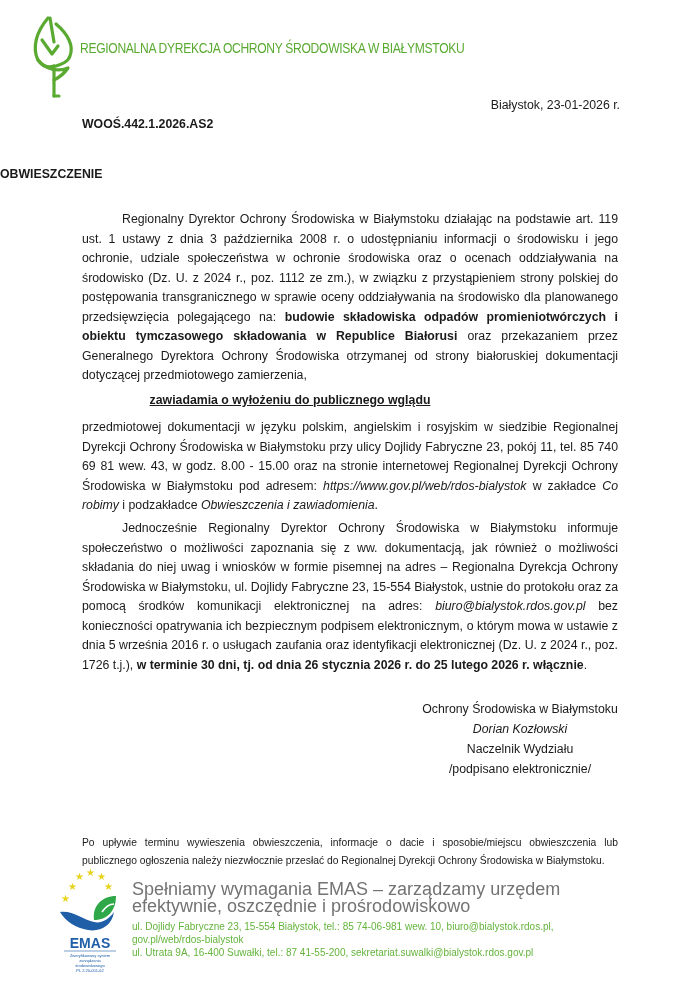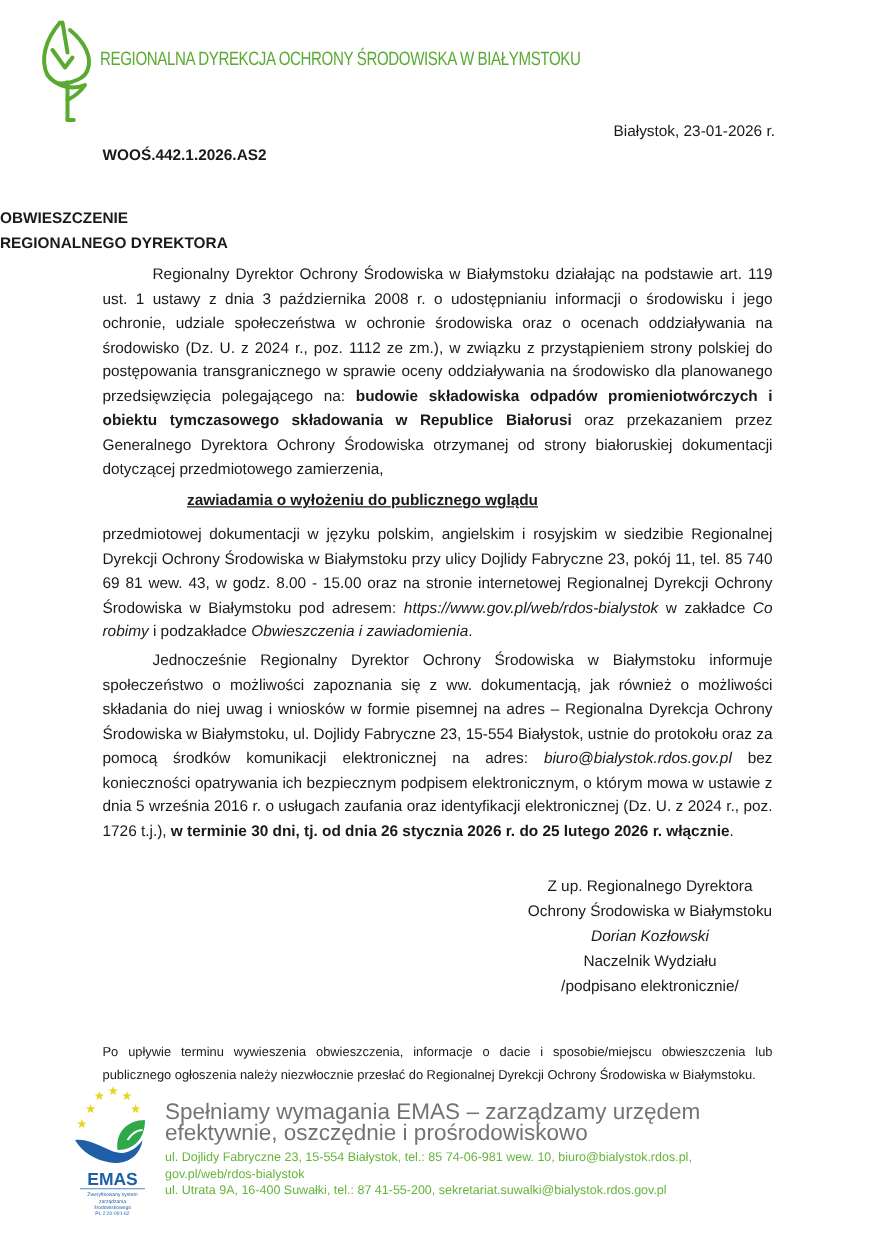--- a/index.html
+++ b/index.html
@@ -44,33 +44,31 @@
     </g>
   </svg>
 </div>
 <div class="abs header-title">REGIONALNA DYREKCJA OCHRONY ŚRODOWISKA W BIAŁYMSTOKU</div>
 
 <div class="abs place-date">Białystok, 23-01-2026 r.</div>
 <div class="abs ref">WOOŚ.442.1.2026.AS2</div>
 
 <div class="abs title-block">
   <div>OBWIESZCZENIE</div>
-  <div>REGIONALNEGO DYREKTORA</div>
 </div>
 
 <div class="abs body indent p1"><span>Regionalny Dyrektor Ochrony Środowiska w Białymstoku działając na podstawie art. 119 ust. 1 ustawy z dnia 3 października 2008 r. o udostępnianiu informacji o środowisku i jego ochronie, udziale społeczeństwa w ochronie środowiska oraz o ocenach oddziaływania na środowisko (Dz. U. z 2024 r., poz. 1112 ze zm.), w związku z przystąpieniem strony polskiej do postępowania transgranicznego w sprawie oceny oddziaływania na środowisko dla planowanego przedsięwzięcia polegającego na: </span><b>budowie składowiska odpadów promieniotwórczych i obiektu tymczasowego składowania w Republice Białorusi</b><span> oraz przekazaniem przez Generalnego Dyrektora Ochrony Środowiska otrzymanej od strony białoruskiej dokumentacji dotyczącej przedmiotowego zamierzenia,</span></div>
 
 <div class="abs announce">zawiadamia o wyłożeniu do publicznego wglądu</div>
 
 <div class="abs body p2"><span>przedmiotowej dokumentacji w języku polskim, angielskim i rosyjskim w siedzibie Regionalnej Dyrekcji Ochrony Środowiska w Białymstoku przy ulicy Dojlidy Fabryczne 23, pokój 11, tel. 85 740 69 81 wew. 43, w godz. 8.00 - 15.00 oraz na stronie internetowej Regionalnej Dyrekcji Ochrony Środowiska w Białymstoku pod adresem: </span><i>https://www.gov.pl/web/rdos-bialystok</i><span> w zakładce </span><i>Co robimy</i><span> i podzakładce </span><i>Obwieszczenia i zawiadomienia</i><span>.</span></div>
 
 <div class="abs body indent p3"><span>Jednocześnie Regionalny Dyrektor Ochrony Środowiska w Białymstoku informuje społeczeństwo o możliwości zapoznania się z ww. dokumentacją, jak również o możliwości składania do niej uwag i wniosków w formie pisemnej na adres – Regionalna Dyrekcja Ochrony Środowiska w Białymstoku, ul. Dojlidy Fabryczne 23, 15-554 Białystok, ustnie do protokołu oraz za pomocą środków komunikacji elektronicznej na adres: </span><i>biuro@bialystok.rdos.gov.pl</i><span> bez konieczności opatrywania ich bezpiecznym podpisem elektronicznym, o którym mowa w ustawie z dnia 5 września 2016 r. o usługach zaufania oraz identyfikacji elektronicznej (Dz. U. z 2024 r., poz. 1726 t.j.), </span><b>w terminie 30 dni, tj. od dnia 26 stycznia 2026 r. do 25 lutego 2026 r. włącznie</b><span>.</span></div>
 
 <div class="abs sig">
-  <div>Z up. Regionalnego Dyrektora</div>
   <div>Ochrony Środowiska w Białymstoku</div>
   <div class="it">Dorian Kozłowski</div>
   <div>Naczelnik Wydziału</div>
   <div>/podpisano elektronicznie/</div>
 </div>
 
 <div class="abs note">Po upływie terminu wywieszenia obwieszczenia, informacje o dacie i sposobie/miejscu obwieszczenia lub publicznego ogłoszenia należy niezwłocznie przesłać do Regionalnej Dyrekcji Ochrony Środowiska w Białymstoku.</div>
 
 <div class="abs emas-logo">
   <svg width="64" height="110" viewBox="0 0 64 110">

